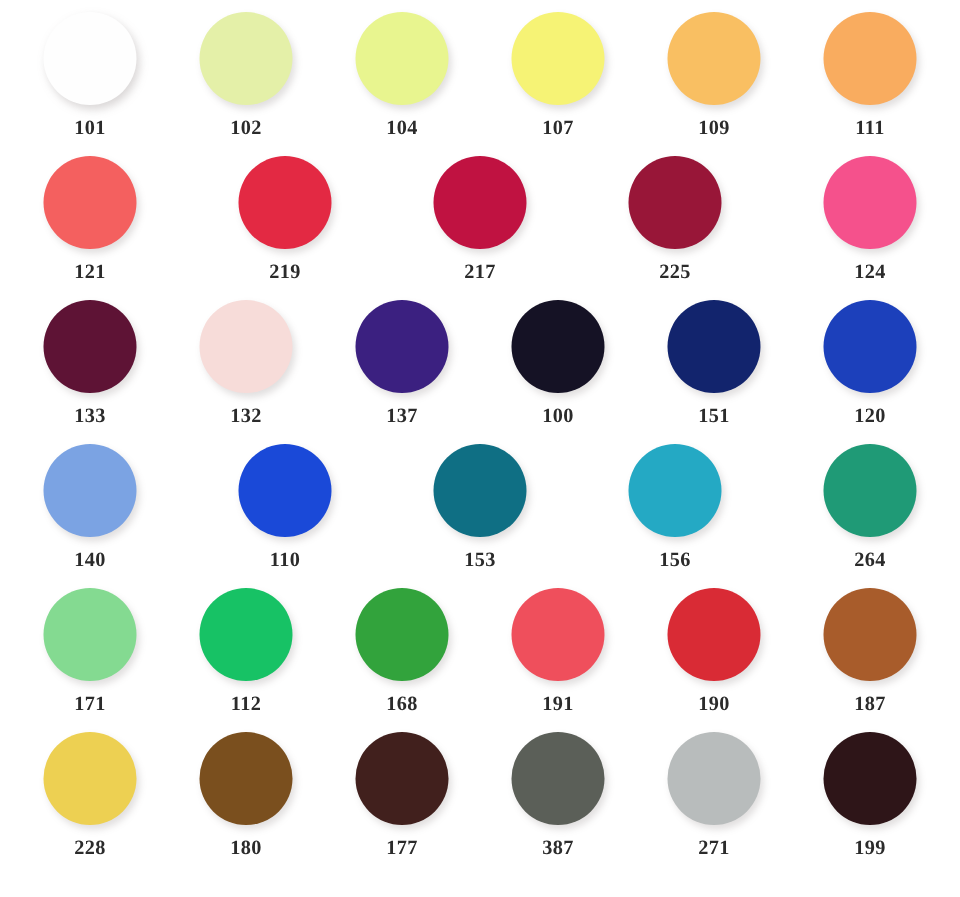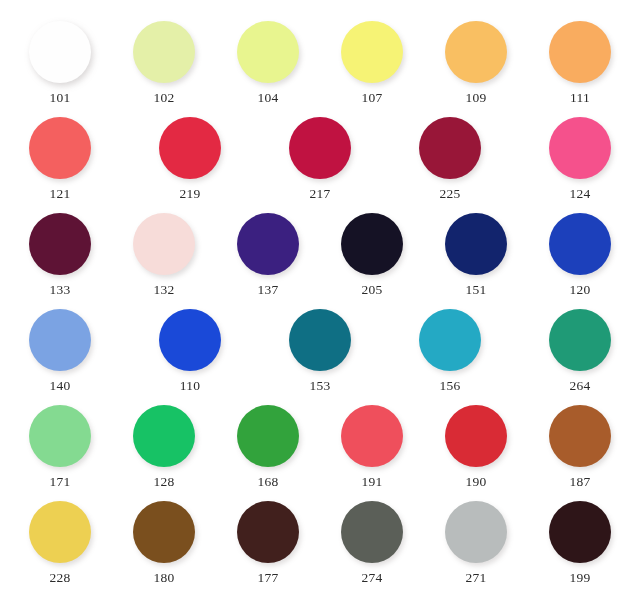--- a/index.html
+++ b/index.html
@@ -23,23 +23,24 @@
     display: flex;
     flex-direction: column;
     justify-content: flex-start;
     background: #ffffff;
   }
 
   .swatch-row {
     display: flex;
     flex-direction: row;
     justify-content: space-between;
-    align-items: flex-end;
+    align-items: flex-start;
     width: 100%;
     height: 96px;
+    font-weight: bold;
   }
 
   .swatch-cell {
     width: 96px;
     display: flex;
     flex-direction: column;
     align-items: center;
     justify-content: flex-start;
   }
 
@@ -126,21 +127,21 @@
       <div class="swatch-cell">
         <div class="swatch-dot" style="background: rgb(247, 220, 217);"></div>
         <div class="swatch-label">132</div>
       </div>
       <div class="swatch-cell">
         <div class="swatch-dot" style="background: rgb(59, 32, 128);"></div>
         <div class="swatch-label">137</div>
       </div>
       <div class="swatch-cell">
         <div class="swatch-dot" style="background: rgb(21, 18, 37);"></div>
-        <div class="swatch-label">205</div>
+        <div class="swatch-label">100</div>
       </div>
       <div class="swatch-cell">
         <div class="swatch-dot" style="background: rgb(18, 36, 109);"></div>
         <div class="swatch-label">151</div>
       </div>
       <div class="swatch-cell">
         <div class="swatch-dot" style="background: rgb(28, 64, 187);"></div>
         <div class="swatch-label">120</div>
       </div>
     </div>
@@ -166,21 +167,21 @@
         <div class="swatch-label">264</div>
       </div>
     </div>
     <div class="swatch-row">
       <div class="swatch-cell">
         <div class="swatch-dot" style="background: rgb(132, 218, 145);"></div>
         <div class="swatch-label">171</div>
       </div>
       <div class="swatch-cell">
         <div class="swatch-dot" style="background: rgb(23, 194, 101);"></div>
-        <div class="swatch-label">128</div>
+        <div class="swatch-label">112</div>
       </div>
       <div class="swatch-cell">
         <div class="swatch-dot" style="background: rgb(50, 163, 60);"></div>
         <div class="swatch-label">168</div>
       </div>
       <div class="swatch-cell">
         <div class="swatch-dot" style="background: rgb(239, 79, 92);"></div>
         <div class="swatch-label">191</div>
       </div>
       <div class="swatch-cell">
@@ -200,21 +201,21 @@
       <div class="swatch-cell">
         <div class="swatch-dot" style="background: rgb(122, 79, 30);"></div>
         <div class="swatch-label">180</div>
       </div>
       <div class="swatch-cell">
         <div class="swatch-dot" style="background: rgb(65, 32, 29);"></div>
         <div class="swatch-label">177</div>
       </div>
       <div class="swatch-cell">
         <div class="swatch-dot" style="background: rgb(91, 95, 88);"></div>
-        <div class="swatch-label">274</div>
+        <div class="swatch-label">387</div>
       </div>
       <div class="swatch-cell">
         <div class="swatch-dot" style="background: rgb(184, 188, 188);"></div>
         <div class="swatch-label">271</div>
       </div>
       <div class="swatch-cell">
         <div class="swatch-dot" style="background: rgb(46, 21, 24);"></div>
         <div class="swatch-label">199</div>
       </div>
     </div>

